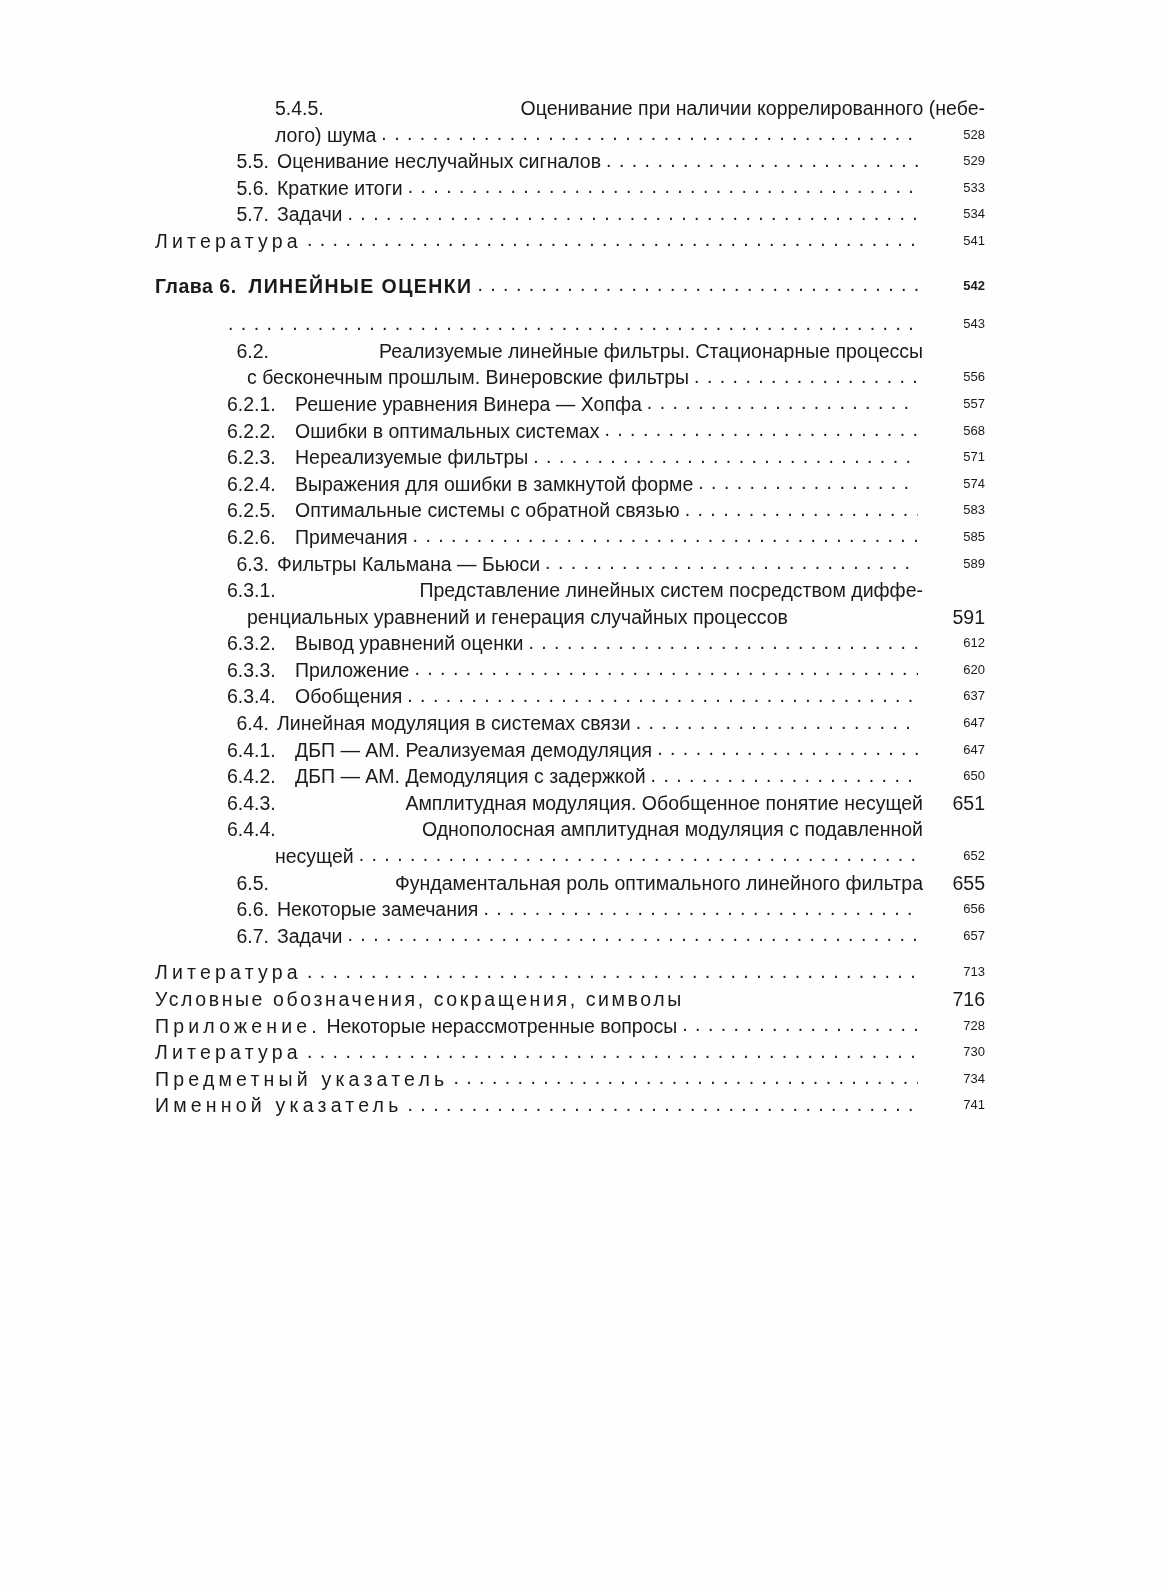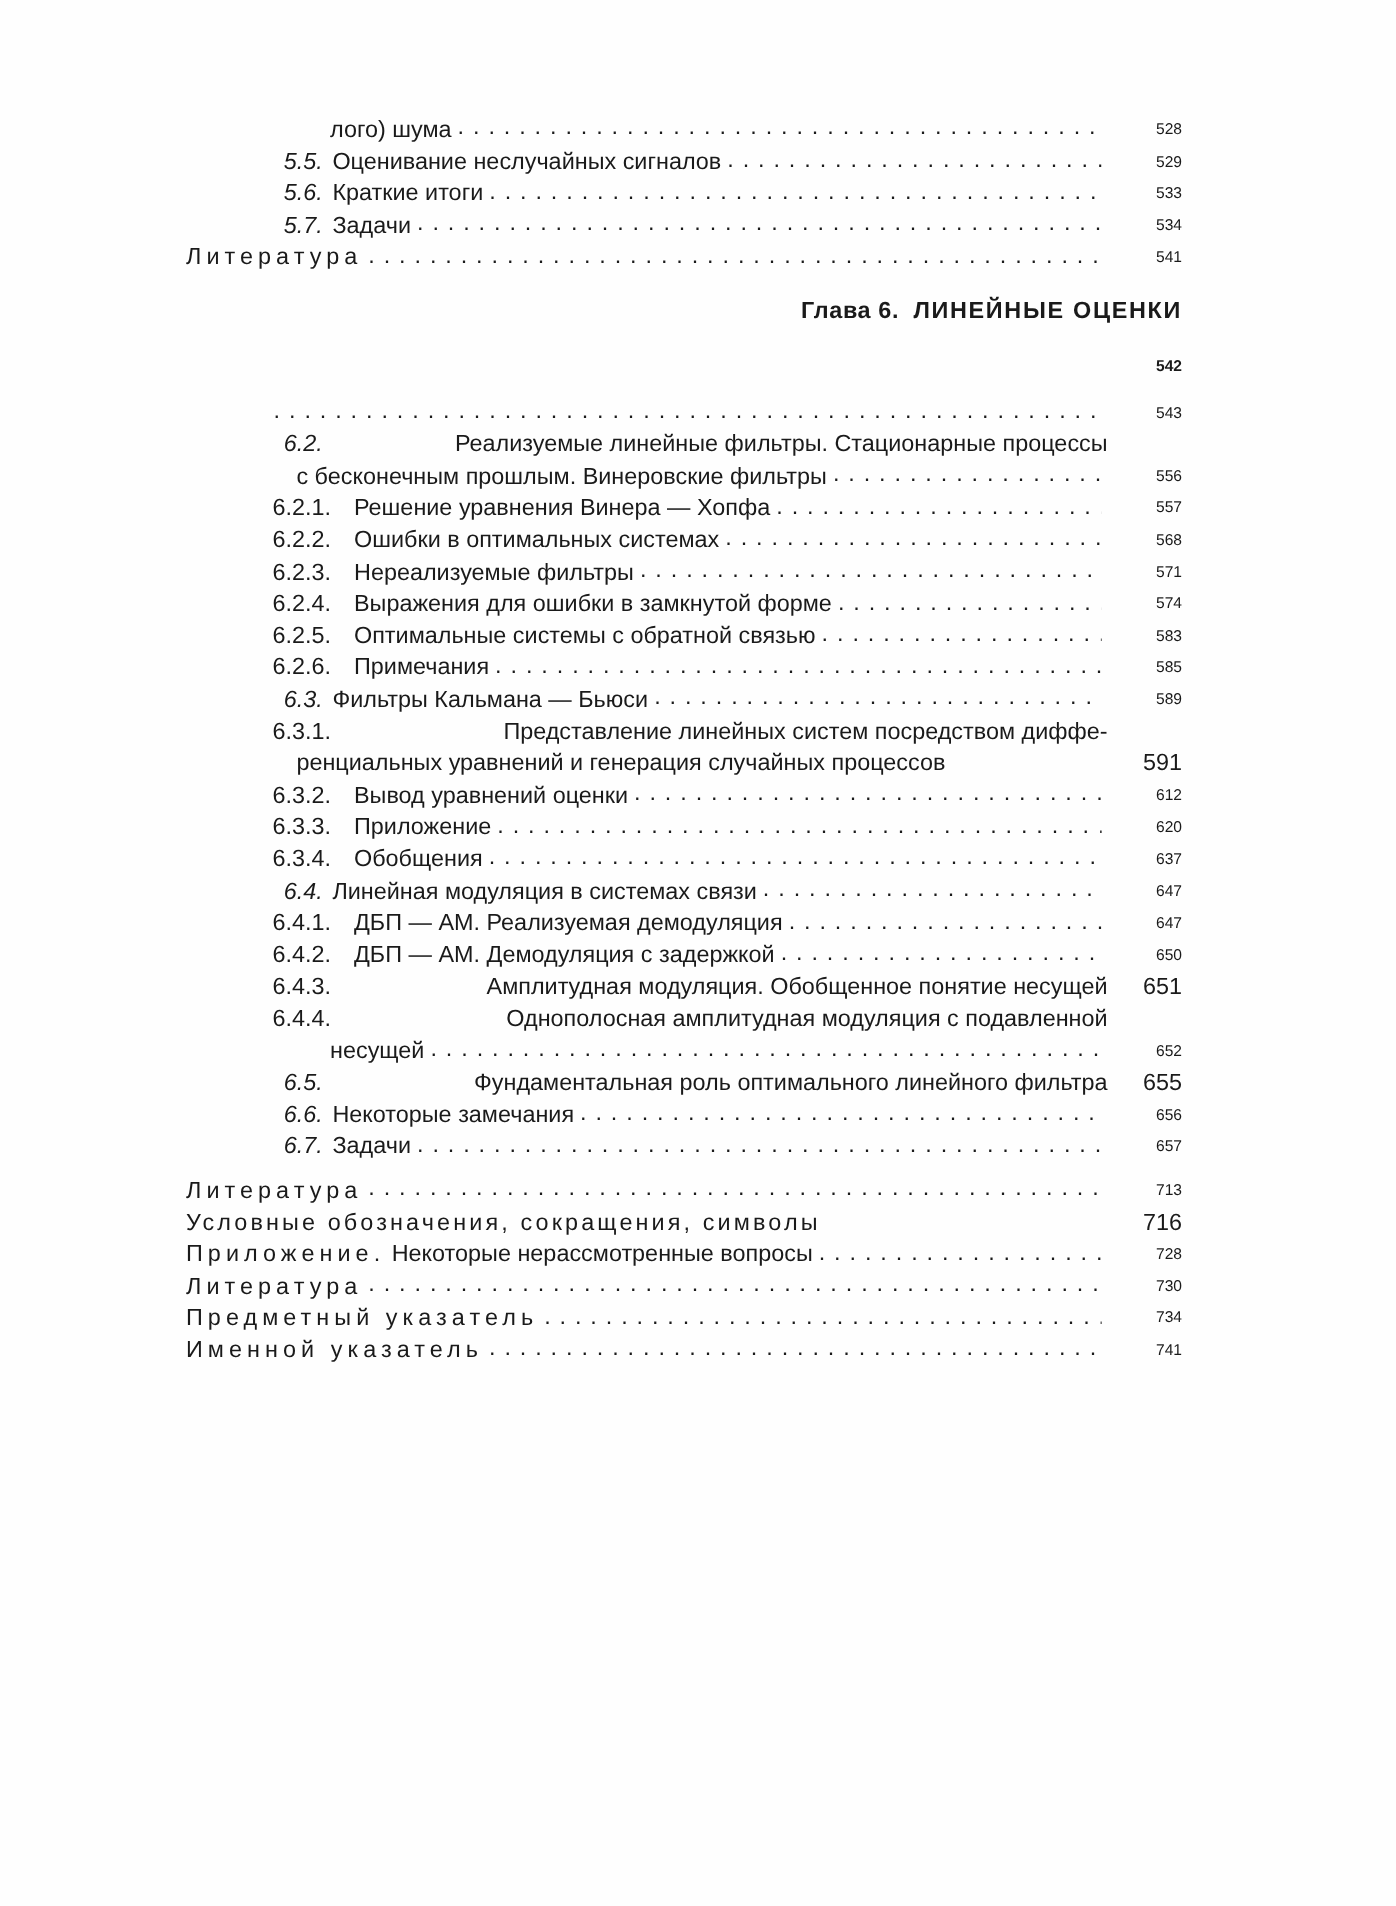--- a/index.html
+++ b/index.html
@@ -89,21 +89,20 @@
   
   .lvl0 { margin-left: 0px; }     
   .lvl1 { margin-left: 68px; }    
   .lvl2 { margin-left: 72px; }
   .lvl-cont1 { margin-left: 92px; }
   .lvl-cont2 { margin-left: 120px; }
 
   .chapter {
     margin-top: 18px;
     margin-bottom: 12px;
-    flex-direction: column;
   }
   .chapter .lab {
     letter-spacing: 0.5px;
     font-weight: 700;
   }
   .chapter .title {
     font-weight: 700;
     letter-spacing: 1.4px;
     margin-left: 12px;
   }
@@ -116,35 +115,40 @@
     letter-spacing: 2.6px;
   }
   .backmatter {
     margin-top: 10px;
   }
   .sec-num {
     display: inline-block;
     text-align: right;
     min-width: 46px;
     margin-right: 8px;
-    font-style: italic;
   }
   .sec-num3 {
     display: inline-block;
     text-align: left;
     min-width: 62px;
     margin-right: 6px;
   }
 </style>
 </head>
 <body>
 
 <div class="page">
   <div class="toc">
 
+    <div class="just lvl2" style="margin-left:120px;">
+      <span class="txt">
+        <span>5.4.5.</span>
+        <span>Оценивание при наличии коррелированного (небе-</span>
+      </span>
+    </div>
     <div class="entry lvl-cont2" style="margin-left:120px;">
       <span class="txt">лого) шума</span>
       <span class="leader"></span>
       <span class="num-col">528</span>
     </div>
 
     <div class="entry lvl1">
       <span class="txt">
         <span class="sec-num">5.5.</span><span>Оценивание неслучайных сигналов</span>
       </span>

